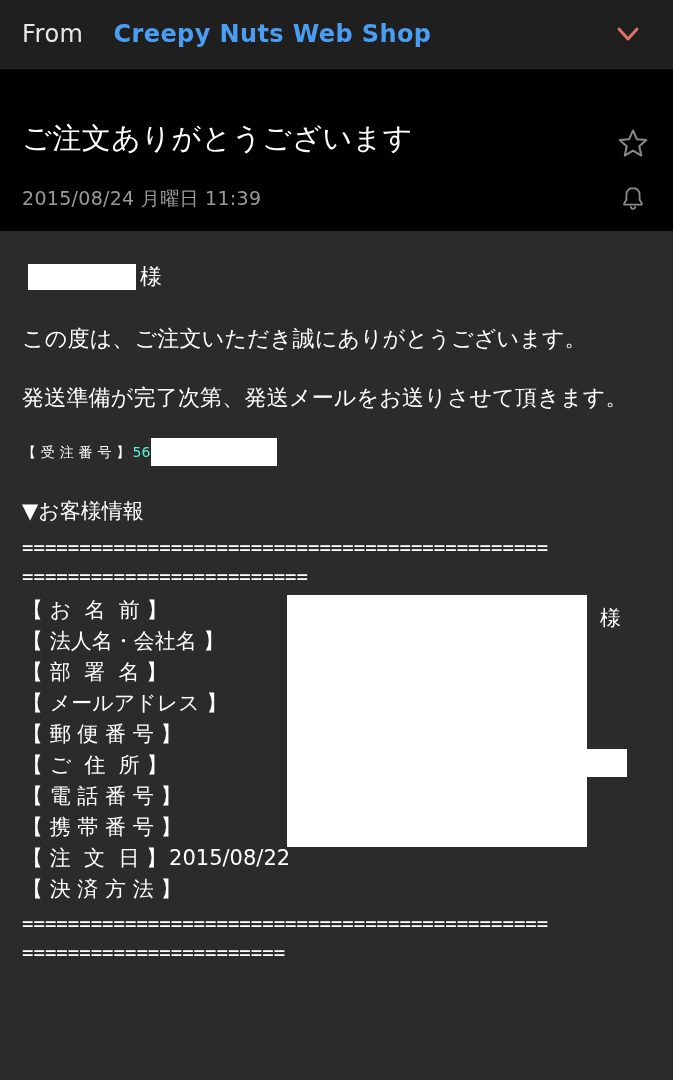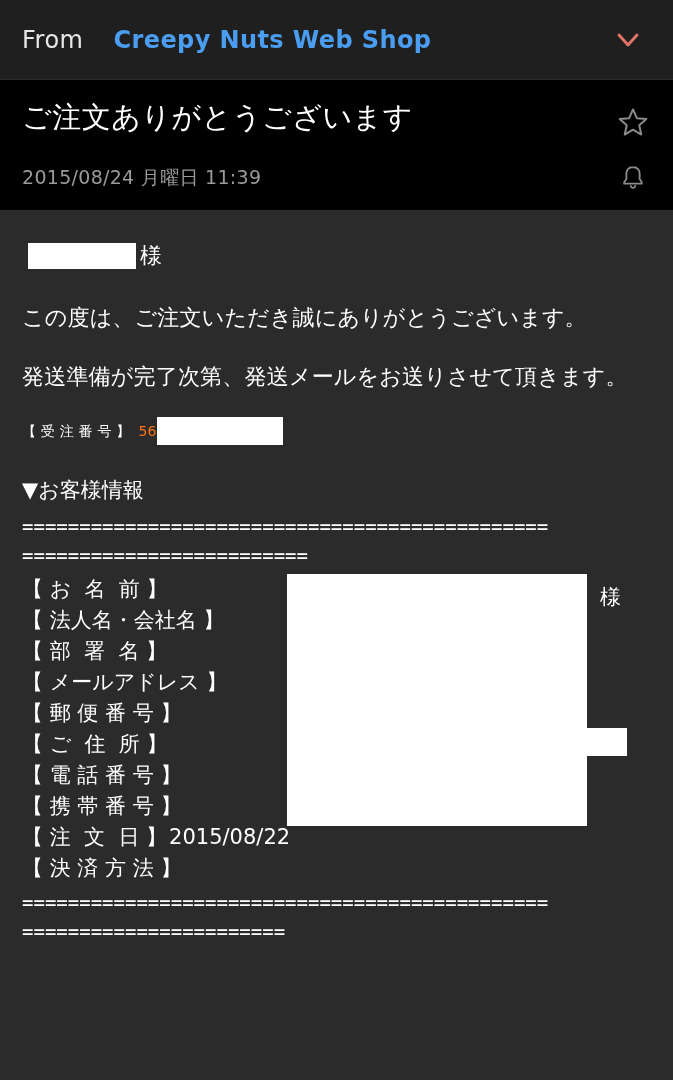--- a/index.html
+++ b/index.html
@@ -11,21 +11,21 @@
     width: 673px;
     height: 1080px;
     overflow: hidden;
     font-family: "DejaVu Sans", "Liberation Sans", sans-serif;
     color: #ffffff;
     -webkit-font-smoothing: antialiased;
   }
 
   
   .from-bar {
-    height: 80px;
+    height: 69px;
     background: #1f1f1f;
     display: flex;
     align-items: center;
     padding: 0 22px;
     box-sizing: border-box;
     border-bottom: 1px solid #2b2b2b;
   }
   .from-label {
     font-size: 24px;
     color: #e8e8e8;
@@ -52,20 +52,21 @@
   
   .subject-block {
     background: #000000;
     padding: 18px 22px 14px 22px;
     position: relative;
     box-sizing: border-box;
   }
   .subject-row {
     display: flex;
     align-items: flex-start;
+    margin-top: 32px;
   }
   .subject-text {
     font-size: 29px;
     line-height: 1.35;
     color: #ffffff;
     flex: 1;
     letter-spacing: 0.5px;
   }
   .star-icon {
     width: 36px;
@@ -133,22 +134,22 @@
   }
 
   .order-no {
     display: flex;
     align-items: center;
     font-size: 14px;
     margin-bottom: 26px;
     letter-spacing: 0.2px;
   }
   .order-no .num {
-    color: #f97316;
-    margin-left: 8px;
+    color: #5eead4;
+    margin-left: 2px;
     text-align: center;
   }
   .order-no .redact {
     width: 126px;
     height: 28px;
   }
 
   .section-title {
     font-size: 21px;
     margin-bottom: 2px;

